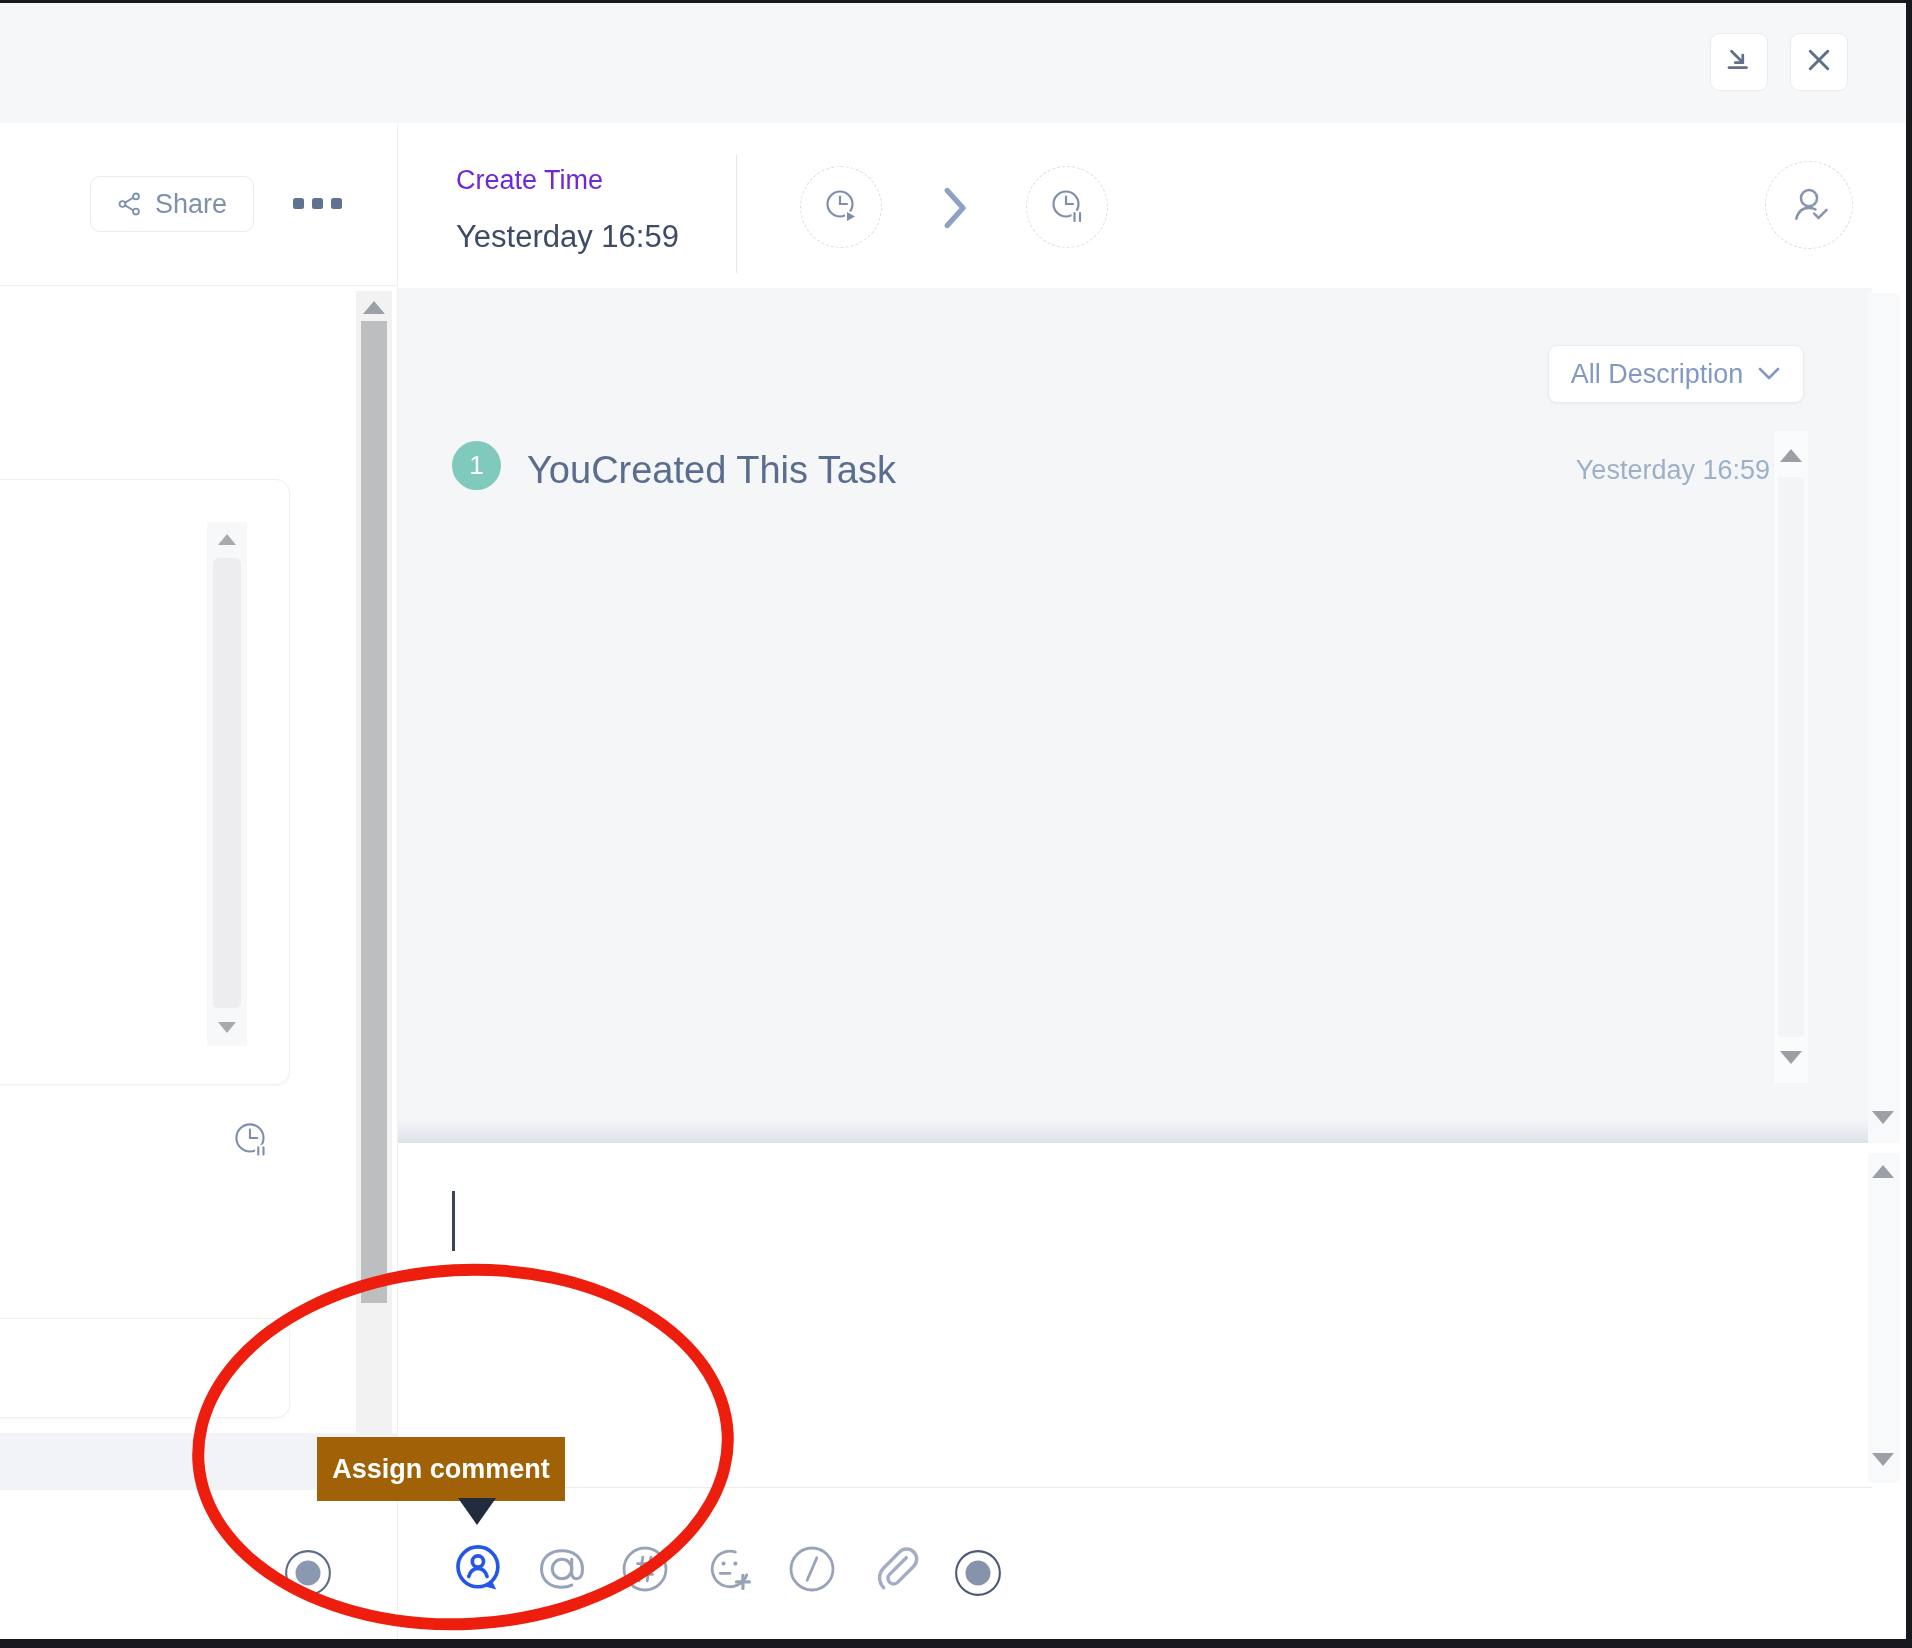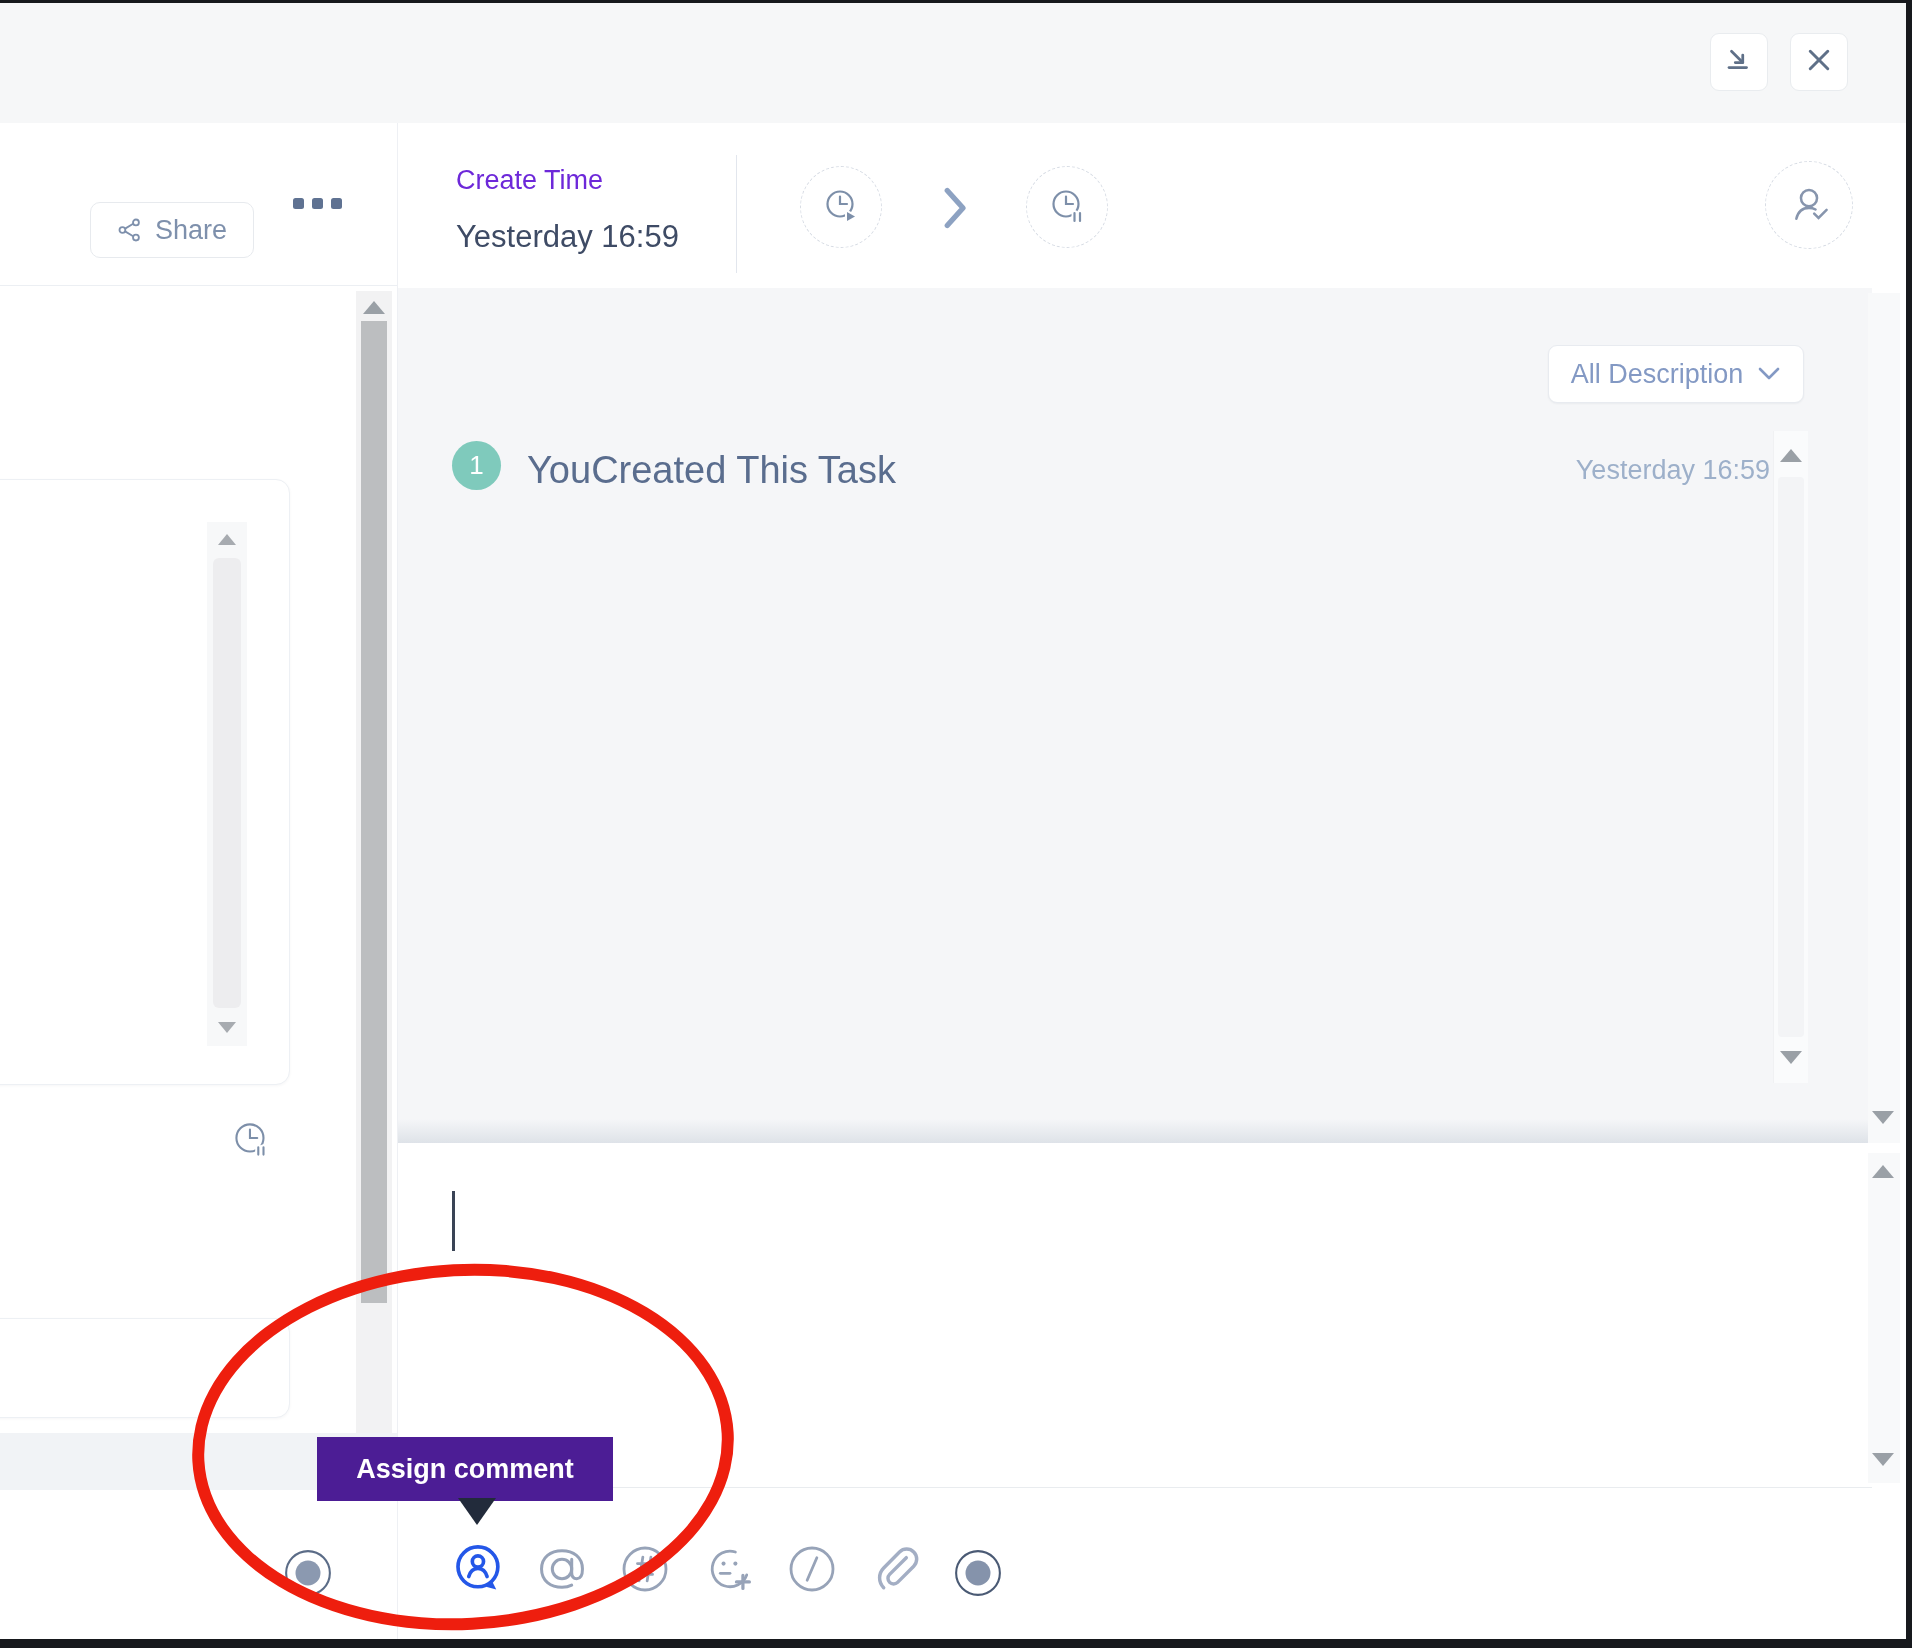--- a/index.html
+++ b/index.html
@@ -12,21 +12,21 @@
   .win-btn { width:58px; height:58px; background:#ffffff; border:1.5px solid #e9ecef; border-radius:9px;
              display:flex; align-items:center; justify-content:center; cursor:pointer; }
   .win-btn svg { stroke:#5f7088; }
 
   
   .header-row { left:0; top:120px; width:1906px; height:165px; background:#ffffff; }
   .left-header-border { left:0; top:282px; width:397px; height:1px; background:#eceff3; }
   .v-seam { left:397px; top:120px; width:1px; height:1516px; background:#eef0f4; }
 
   .share-btn { left:90px; top:173px; width:164px; height:56px; border:1.5px solid #e7eaee; border-radius:10px;
-               background:#fff; display:flex; align-items:center; justify-content:center; gap:12px; cursor:pointer;margin-top:26px; }
+               background:#fff; display:flex; align-items:center; justify-content:center; gap:12px; cursor:pointer; }
   .share-btn span { font-size:27px; color:#7e90ac; }
   .more-dots { left:293px; top:195px; display:flex; gap:8px; cursor:pointer; }
   .more-dots i { width:11px; height:11px; background:#5f7292; border-radius:2.5px; display:block; }
 
   .ct-label { left:456px; top:162px; font-size:27px; color:#6d28d9; }
   .ct-value { left:456px; top:216px; font-size:31px; color:#3e4b65; }
   .ct-divider { left:736px; top:152px; width:1px; height:118px; background:#e2e6ed; }
 
   .dashed-circle { border:1.6px dashed #d7dce4; border-radius:50%; display:flex; align-items:center; justify-content:center; cursor:pointer; background:transparent; }
 
@@ -62,21 +62,21 @@
   .placeholder { left:460px; top:1182px; width:1320px; font-size:36px; line-height:60px; color:#a9b3c0; cursor:text; }
   .composer-bottom-border { left:398px; top:1484px; width:1474px; height:1px; background:#e9ecef; }
 
   .tool-icon { width:56px; height:56px; display:flex; align-items:center; justify-content:center; cursor:pointer; }
 
   .comment-btn { left:1632px; top:1528px; width:218px; height:78px; background:#2a5bf0; border:none; border-radius:10px;
                  color:#ffffff; font-size:31px; font-family:"Liberation Sans",sans-serif; cursor:pointer;
                  display:flex; align-items:center; justify-content:center; }
 
   
-  .tooltip { left:317px; top:1434px; width:296px; height:64px; background:#4c1d95; border-radius:0;
+  .tooltip { left:317px; top:1434px; width:248px; height:64px; background:#a16207; border-radius:0;
              display:flex; align-items:center; justify-content:center; z-index:40; }
   .tooltip span { color:#ffffff; font-size:27px; font-weight:bold; }
   .tooltip-tail { left:458px; top:1495px; width:0; height:0; border-left:19px solid transparent;
                   border-right:19px solid transparent; border-top:27px solid #222b3b; z-index:40; }
 
   
   .red-ellipse { left:192px; top:1261px; width:542px; height:366px; border:12px solid #ee1e0e; border-radius:50%;
                  transform:rotate(-3deg); z-index:50; pointer-events:none; }
 </style>
 </head>

